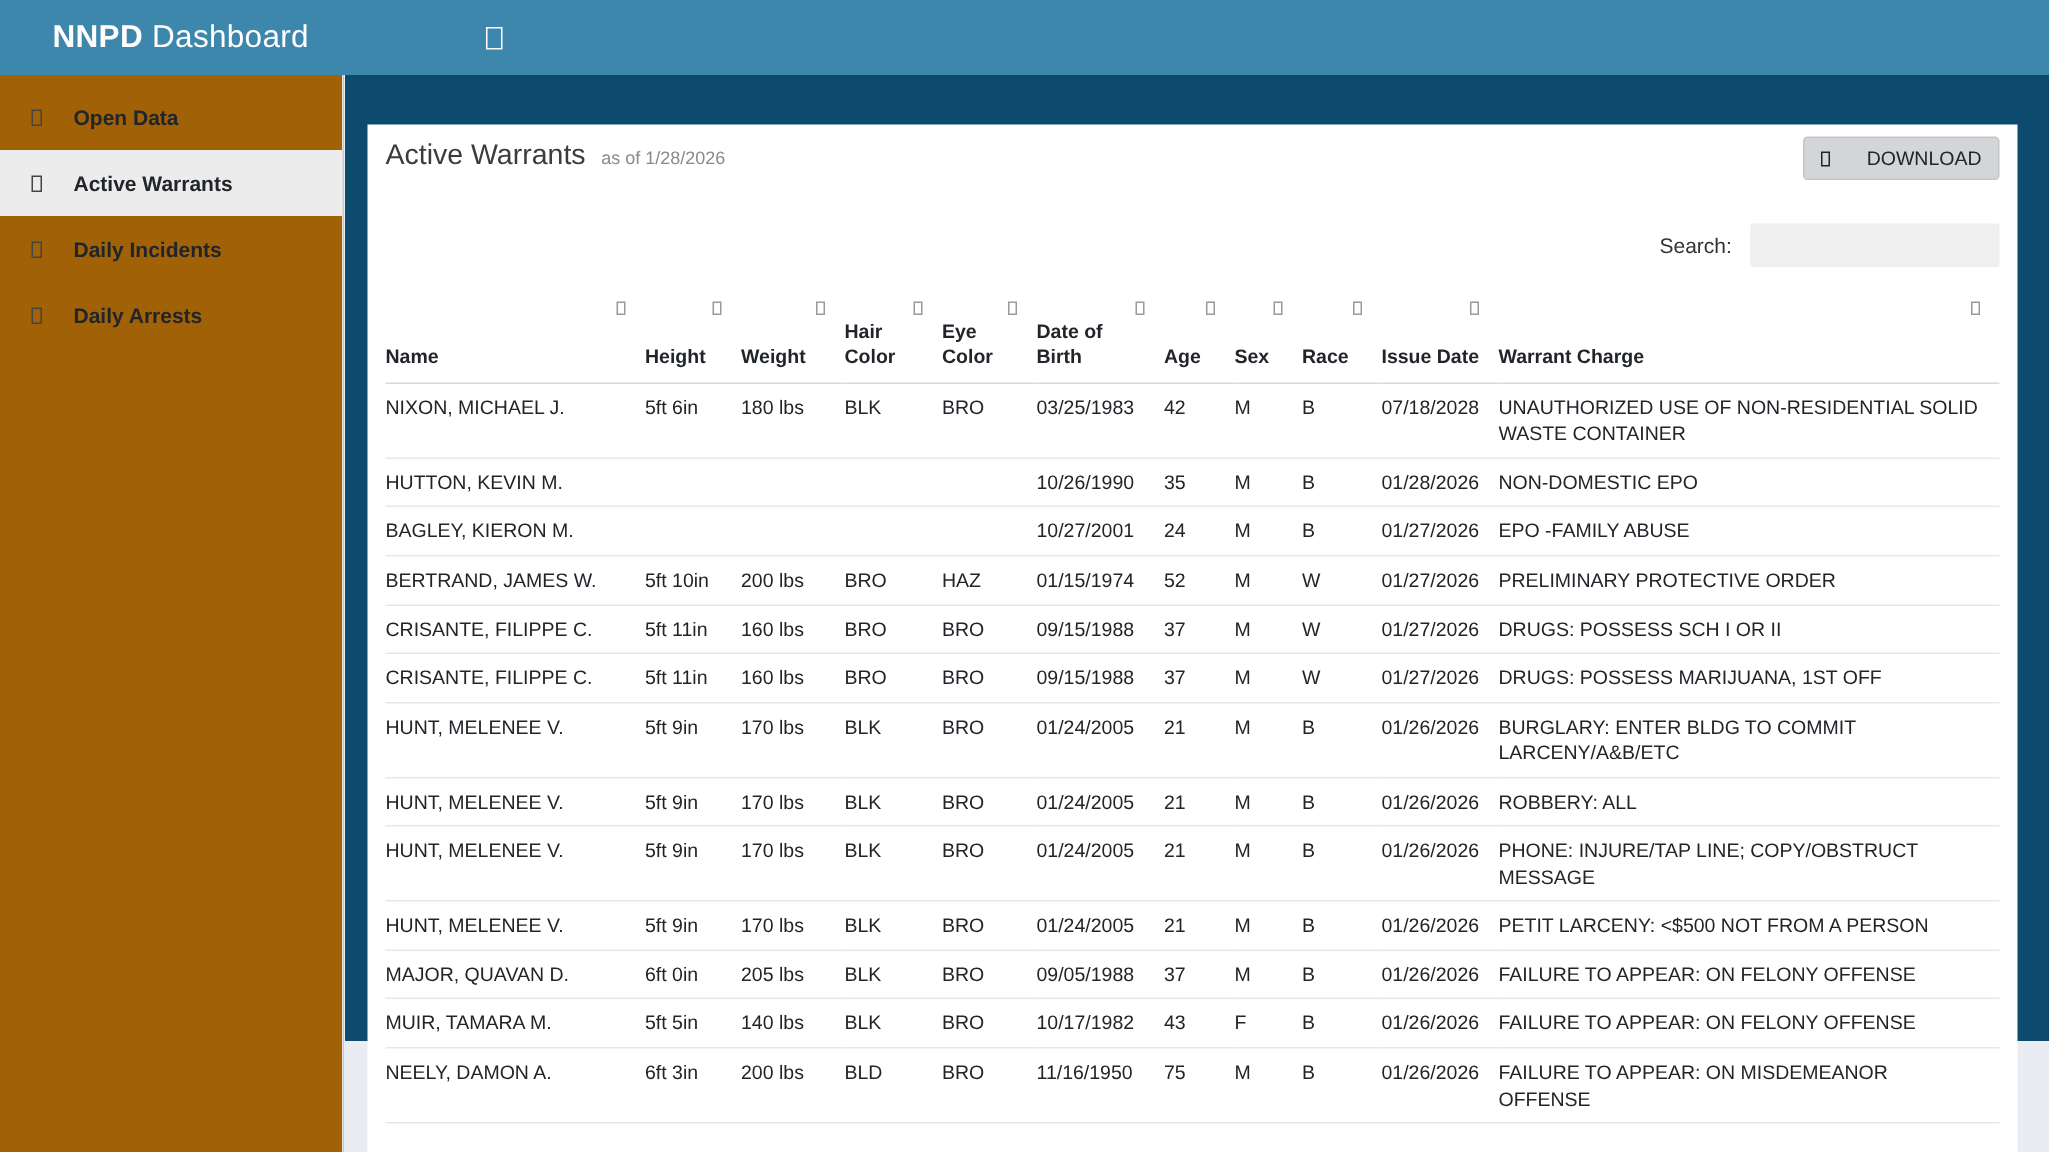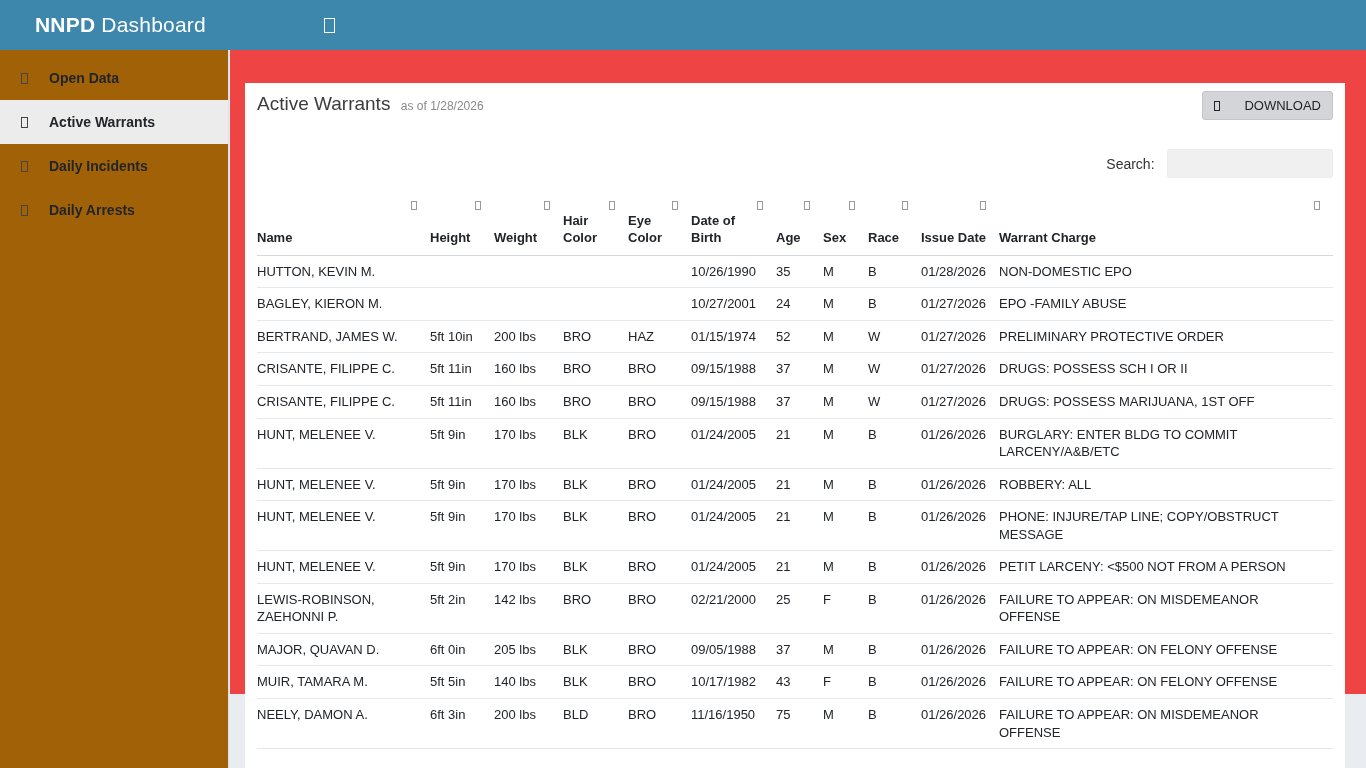--- a/index.html
+++ b/index.html
@@ -12,21 +12,21 @@
   .menu-toggle { margin-left:118px; width:11px; height:15px; border:1.5px solid #ffffff; display:inline-block; cursor:pointer; }
 
   
   .sidebar { position:absolute; left:0; top:50px; width:229px; height:718px; background:#a16207; border-right:1px solid #dde1e5; padding-top:6px; }
   .side-item { display:flex; align-items:center; height:44px; padding-left:21px; cursor:pointer; }
   .side-item.active { background:#ececec; }
   .tofu { display:inline-block; width:7px; height:11px; border:1px solid #444; }
   .side-label { font-size:14px; font-weight:bold; color:#212529; margin-left:21px; }
 
   
-  .main { position:absolute; left:230px; top:50px; width:1136px; height:644px; background:#ef4444; }
+  .main { position:absolute; left:230px; top:50px; width:1136px; height:644px; background:#0c4a6e; }
   .card { position:absolute; left:15px; top:33px; width:1100px; height:685px; background:#ffffff; padding:10px 12px 0 12px; }
 
   .title-row { position:relative; height:34px; }
   .page-title { font-size:19px; color:#3c3c3c; display:inline; font-weight:normal; }
   .page-subtitle { font-size:12px; color:#8a8a8a; margin-left:6px; }
   .download-btn { position:absolute; right:0; top:-2px; background:#d3d5d8; border:1px solid #c3c6c9; border-radius:3px; padding:6px 11px; font-size:13px; color:#212529; display:flex; align-items:center; gap:24px; cursor:pointer; }
   .download-btn .tofu { width:6px; height:10px; border-color:#212529; }
 
   .search-row { text-align:right; margin-top:22px; margin-bottom:14px; height:30px; }
   .search-label { font-size:14px; color:#333; vertical-align:middle; }
@@ -95,20 +95,33 @@
             <th style="width: 85px;"><span class="sort-box"></span><span>Date of Birth</span></th>
             <th style="width: 47px;"><span class="sort-box"></span><span>Age</span></th>
             <th style="width: 45px;"><span class="sort-box"></span><span>Sex</span></th>
             <th style="width: 53px;"><span class="sort-box"></span><span>Race</span></th>
             <th style="width: 78px;"><span class="sort-box"></span><span>Issue Date</span></th>
             <th><span class="sort-box"></span><span>Warrant Charge</span></th>
           </tr>
       </thead>
       <tbody id="table-body">
           <tr>
+            <td>NIXON, MICHAEL J.</td>
+            <td>5ft 6in</td>
+            <td>180 lbs</td>
+            <td>BLK</td>
+            <td>BRO</td>
+            <td>03/25/1983</td>
+            <td>42</td>
+            <td>M</td>
+            <td>B</td>
+            <td>07/18/2028</td>
+            <td>UNAUTHORIZED USE OF NON-RESIDENTIAL SOLID WASTE CONTAINER</td>
+          </tr>
+          <tr>
             <td>HUTTON, KEVIN M.</td>
             <td></td>
             <td></td>
             <td></td>
             <td></td>
             <td>10/26/1990</td>
             <td>35</td>
             <td>M</td>
             <td>B</td>
             <td>01/28/2026</td>
@@ -210,33 +223,20 @@
             <td>5ft 9in</td>
             <td>170 lbs</td>
             <td>BLK</td>
             <td>BRO</td>
             <td>01/24/2005</td>
             <td>21</td>
             <td>M</td>
             <td>B</td>
             <td>01/26/2026</td>
             <td>PETIT LARCENY: &lt;$500 NOT FROM A PERSON</td>
-          </tr>
-          <tr>
-            <td>LEWIS-ROBINSON, ZAEHONNI P.</td>
-            <td>5ft 2in</td>
-            <td>142 lbs</td>
-            <td>BRO</td>
-            <td>BRO</td>
-            <td>02/21/2000</td>
-            <td>25</td>
-            <td>F</td>
-            <td>B</td>
-            <td>01/26/2026</td>
-            <td>FAILURE TO APPEAR: ON MISDEMEANOR OFFENSE</td>
           </tr>
           <tr>
             <td>MAJOR, QUAVAN D.</td>
             <td>6ft 0in</td>
             <td>205 lbs</td>
             <td>BLK</td>
             <td>BRO</td>
             <td>09/05/1988</td>
             <td>37</td>
             <td>M</td>

